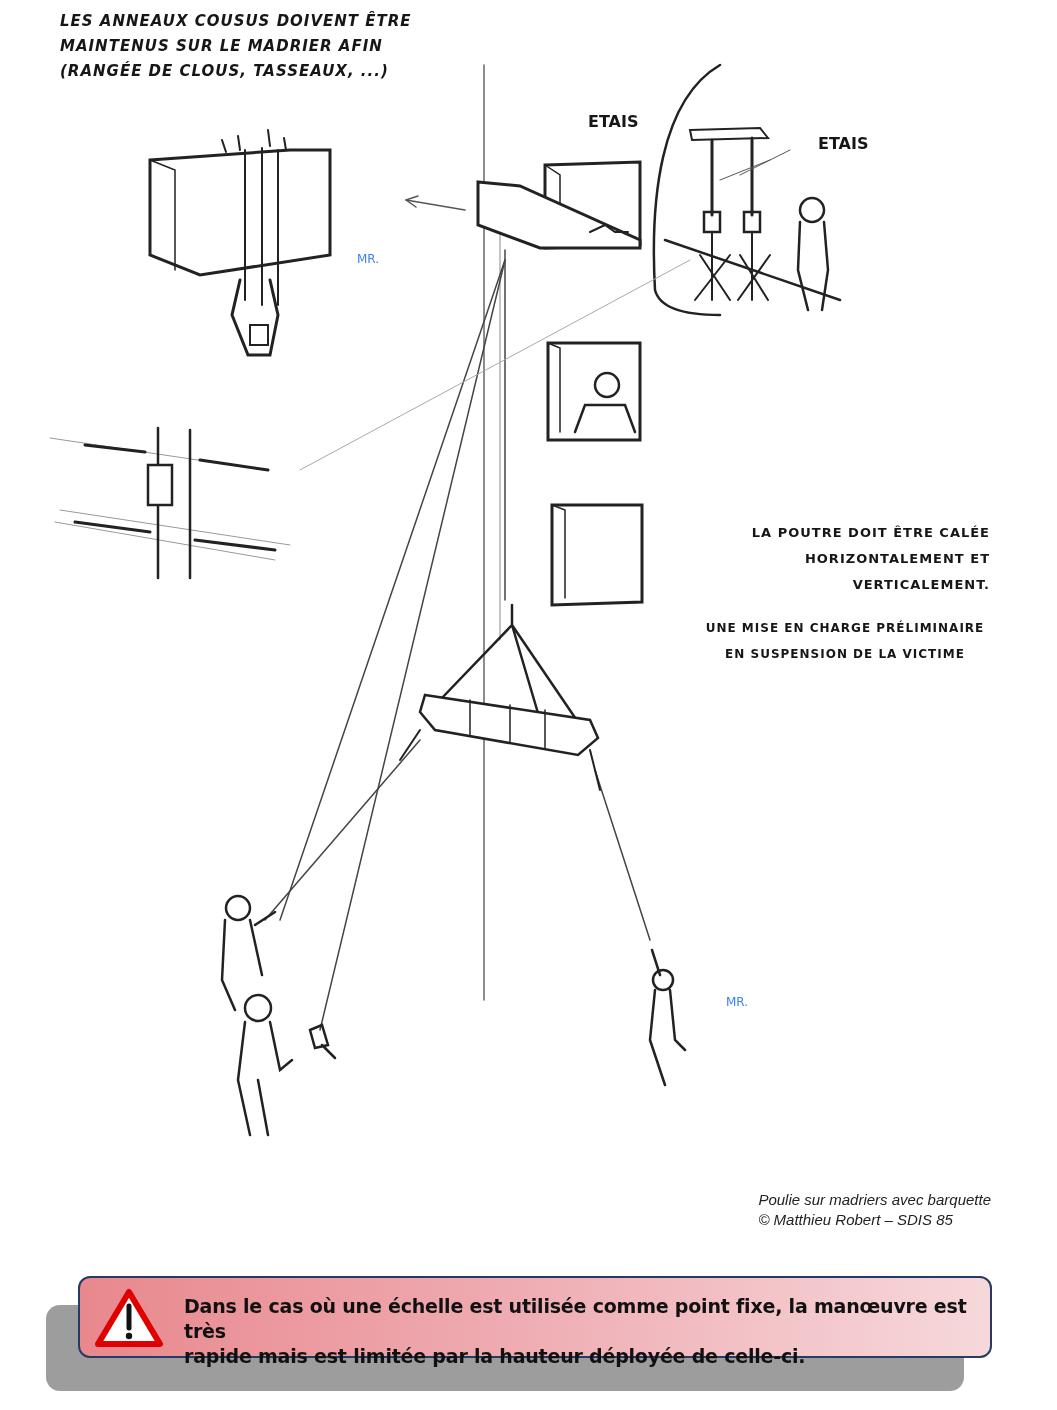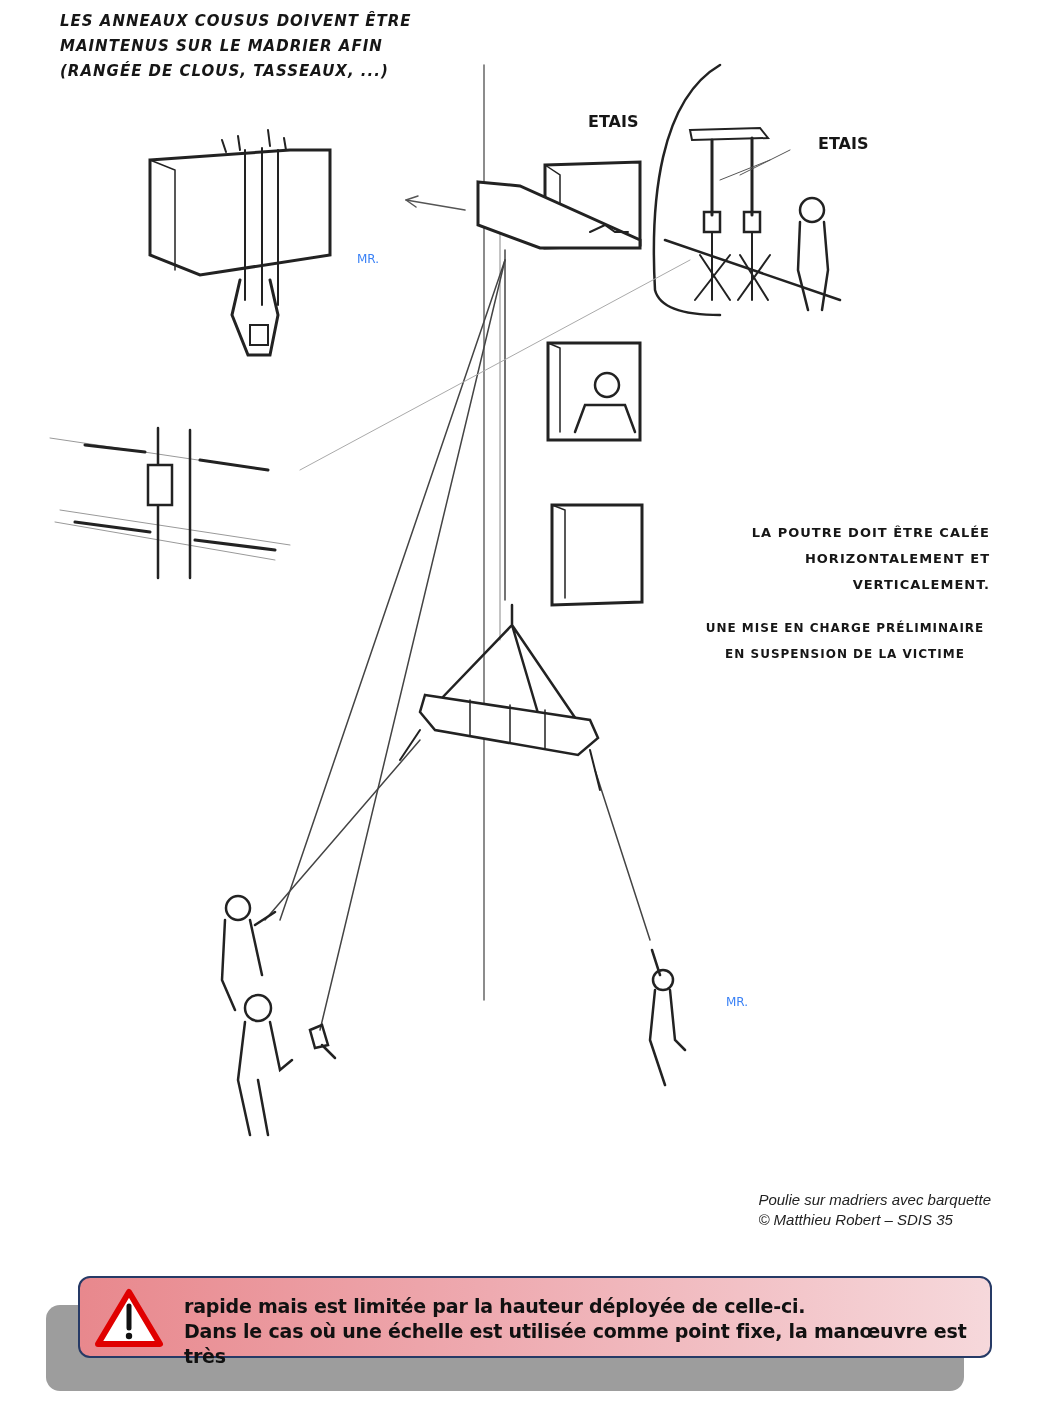--- a/index.html
+++ b/index.html
@@ -122,29 +122,29 @@
     <div>horizontalement et verticalement.</div>
   </div>
 
   <div class="hand note-right-2">
     <div>Une mise en charge préliminaire</div>
     <div>en suspension de la victime</div>
   </div>
 
   <div class="caption">
     <div>Poulie sur madriers avec barquette</div>
-    <div>© Matthieu Robert – SDIS 35</div>
+    <div>© Matthieu Robert – SDIS 85</div>
   </div>
 
   <div class="shadow-box"></div>
   <div class="alert">
     <svg class="alert-icon" viewBox="0 0 70 60">
       <path d="M35 4 L66 56 L4 56 Z" fill="#fff" stroke="#e00000" stroke-width="6" stroke-linejoin="round"></path>
       <path d="M35 18 L35 40" stroke="#111" stroke-width="5" stroke-linecap="round"></path>
       <circle cx="35" cy="48" r="3.2" fill="#111"></circle>
     </svg>
     <div class="alert-text">
+      <div>Dans le cas où une échelle est utilisée comme point fixe, la manœuvre est très</div>
       <div>rapide mais est limitée par la hauteur déployée de celle-ci.</div>
-      <div>Dans le cas où une échelle est utilisée comme point fixe, la manœuvre est très</div>
     </div>
   </div>
 
 </div>
 
 </body></html>

